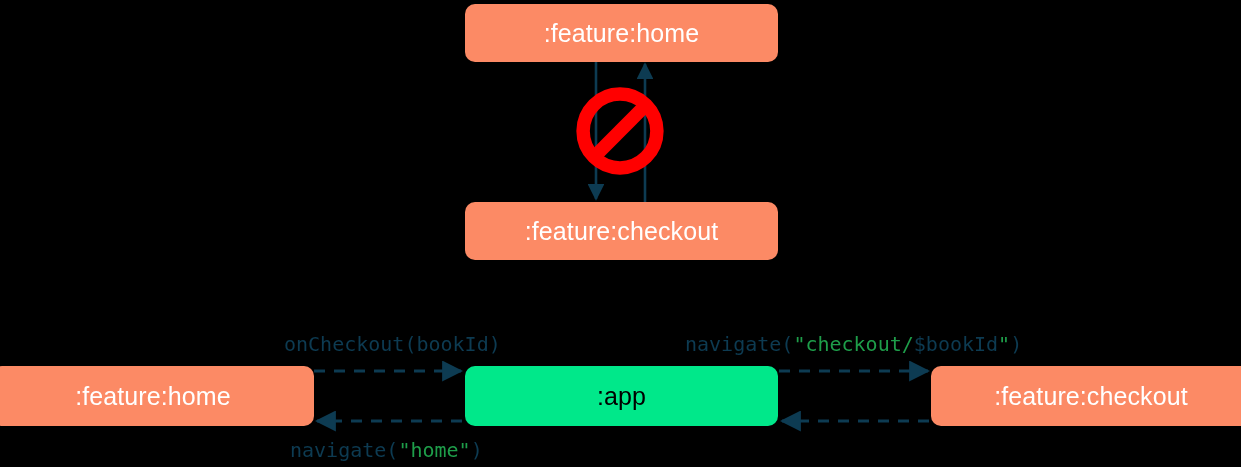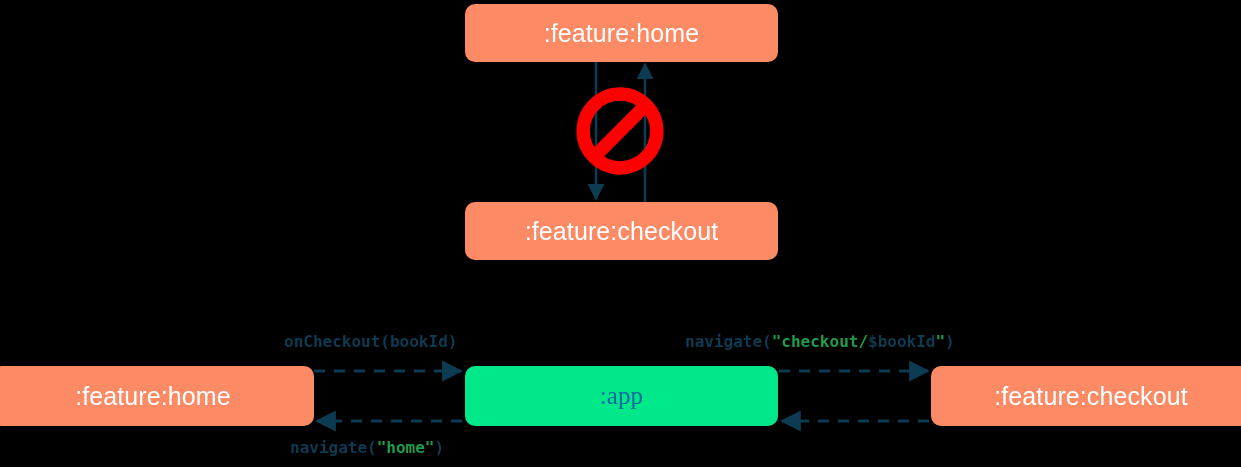--- a/index.html
+++ b/index.html
@@ -26,21 +26,21 @@
     white-space: nowrap;
   }
   .node-label {
     font-family: "Liberation Sans", sans-serif;
     font-size: 25px;
     letter-spacing: 0.1px;
   }
   .node-orange { background: #FC8A65; }
   .node-green  { background: #00E88A; }
   .label-light { color: #FFFFFF; }
-  .label-dark  { color: #0369a1; font-family: Liberation Serif, serif; }
+  .label-dark  { color: #000000; }
 
   
   #node-top-home     { left: 465px; top: 4px;   width: 313px; height: 58px; }
   #node-top-checkout { left: 465px; top: 202px; width: 313px; height: 58px; }
 
   
   #node-bot-home     { left: -8px;  top: 366px; width: 322px; height: 60px; }
   #node-bot-app      { left: 465px; top: 366px; width: 313px; height: 60px; }
   #node-bot-checkout { left: 931px; top: 366px; width: 320px; height: 60px; }
 
@@ -50,22 +50,22 @@
     top: 0;
     width: 1241px;
     height: 467px;
     overflow: visible;
     pointer-events: none;
   }
 
   .edge-label {
     position: absolute;
     font-family: "DejaVu Sans Mono", "Liberation Mono", monospace;
-    font-size: 16px;
-    font-weight: bold;
+    font-size: 20px;
+    font-weight: normal;
     white-space: nowrap;
     letter-spacing: 0px;
     text-align: right;
   }
   .tok-code { color: #0D3B52; }
   .tok-str  { color: #1E9E4A; }
 
   #lbl-on-checkout   { left: 284px; top: 332px; }
   #lbl-navigate-chk  { left: 685px; top: 332px; }
   #lbl-navigate-home { left: 290px; top: 438px; }

